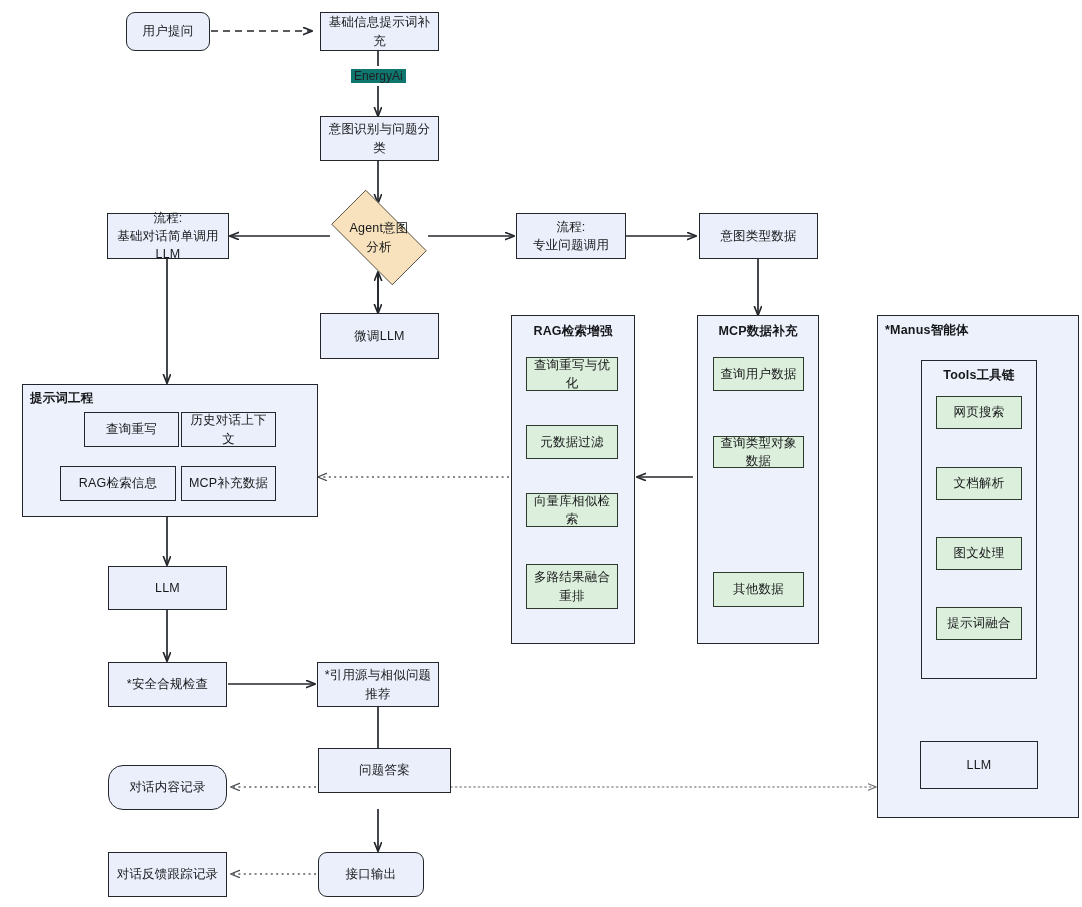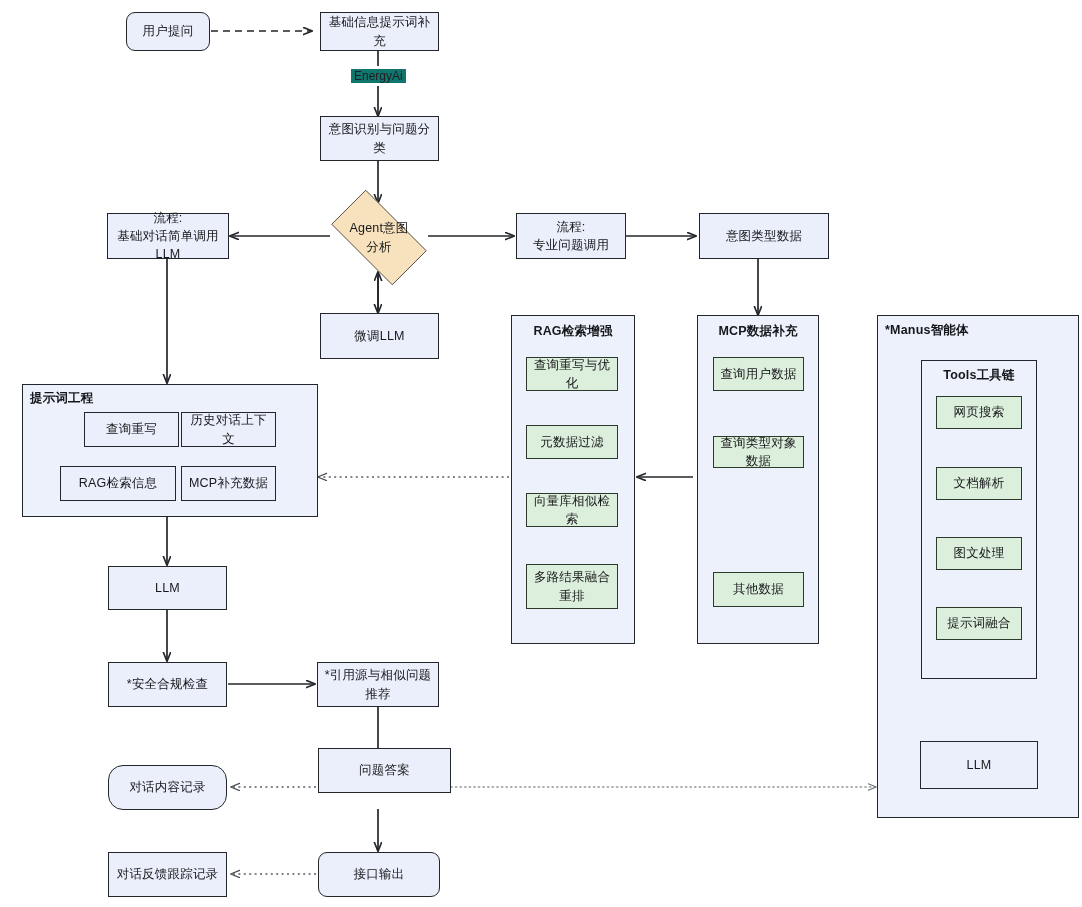--- a/index.html
+++ b/index.html
@@ -203,31 +203,31 @@
     <div class="dtext">Agent意图
 分析</div>
   </div>
 
   <div class="node" style="left:107px; top:213px; width:122px; height:46px;">流程:
 基础对话简单调用LLM</div>
 
   <div class="node" style="left:516px; top:213px; width:110px; height:46px;">流程:
 专业问题调用</div>
 
-  <div class="node" style="left:699px; top:213px; width:130px; height:46px;">意图类型数据</div>
+  <div class="node" style="left:699px; top:213px; width:119px; height:46px;">意图类型数据</div>
 
   <div class="node" style="left:320px; top:313px; width:119px; height:46px;">微调LLM</div>
 
   <div class="node" style="left:108px; top:566px; width:119px; height:44px;">LLM</div>
 
   <div class="node" style="left:108px; top:662px; width:119px; height:45px;">*安全合规检查</div>
 
   <div class="node" style="left:317px; top:662px; width:122px; height:45px;">*引用源与相似问题推荐</div>
 
   <div class="node" style="left:108px; top:765px; width:119px; height:45px;border-radius:15px;">对话内容记录</div>
 
   <div class="node" style="left:318px; top:748px; width:133px; height:45px;">问题答案</div>
 
   <div class="node" style="left:108px; top:852px; width:119px; height:45px;">对话反馈跟踪记录</div>
 
-  <div class="node rounded" style="left:318px; top:852px; width:122px; height:45px;font-family:Liberation Serif, serif;">接口输出</div>
+  <div class="node rounded" style="left:318px; top:852px; width:106px; height:45px;font-family:Liberation Serif, serif;">接口输出</div>
 
 </div>
 
 </body></html>

